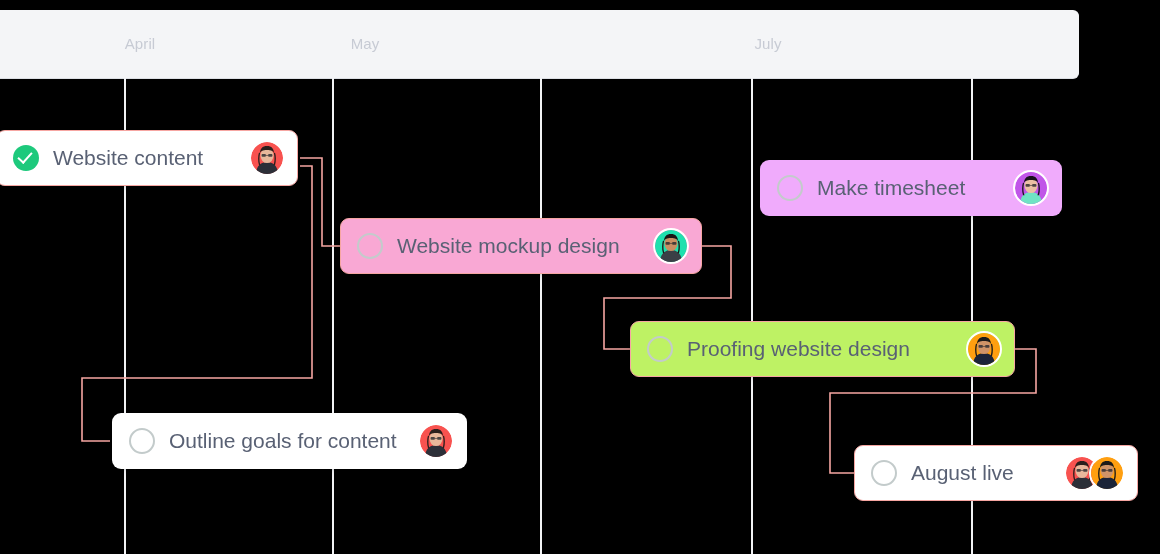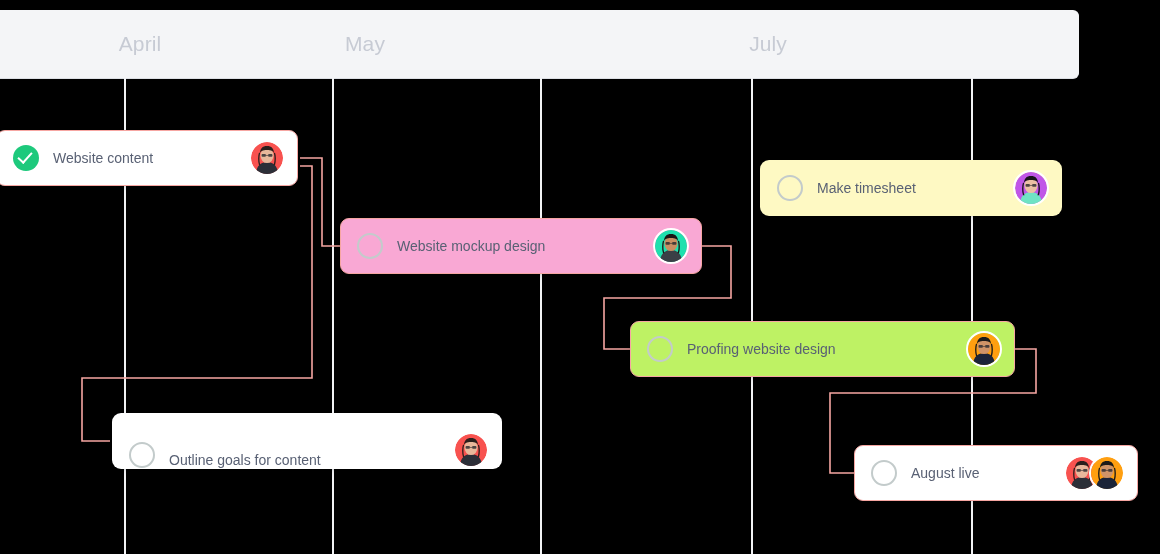--- a/index.html
+++ b/index.html
@@ -28,21 +28,21 @@
     height: 68px;
     background: #F4F5F7;
     border-radius: 0 6px 6px 0;
     box-shadow: 0 1px 0 0 #DCDFE4;
   }
   .month-label {
     position: absolute;
     top: 0;
     height: 68px;
     line-height: 68px;
-    font-size: 21px;
+    font-size: 15px;
     color: #C7CBD4;
     letter-spacing: 0.1px;
     white-space: nowrap;
     font-family: "Liberation Sans", sans-serif;
   }
 
   
   .grid-line {
     position: absolute;
     top: 78px;
@@ -103,21 +103,21 @@
     width: 6px;
     height: 12px;
     border: solid #FFFFFF;
     border-width: 0 2.6px 2.6px 0;
     transform: rotate(42deg);
   }
 
   .task-title {
     flex: 1 1 auto;
     margin-left: 14px;
-    font-size: 14px;
+    font-size: 21px;
     color: #596174;
     white-space: nowrap;
     overflow: hidden;
     text-overflow: ellipsis;
     font-family: "Liberation Sans", sans-serif;
   }
 
   .avatars {
     flex: 0 0 auto;
     display: flex;
@@ -198,21 +198,21 @@
               <path d="M11 16 C11 8 14.5 5 20 5 C25.5 5 29 8 29 16 C29 11 25 10 20 10 C15 10 11 11 11 16 Z" fill="#1A1514"></path>
               <path d="M11.4 14 C10 20 10.6 26 12 29 L10 29 C8.4 24 8.6 17 10 13 Z" fill="#1A1514"></path>
               <path d="M28.6 14 C30 20 29.4 26 28 29 L30 29 C31.6 24 31.4 17 30 13 Z" fill="#1A1514"></path>
               <rect x="13.2" y="15" width="5.4" height="3.4" rx="1.1" fill="#2B2B30" opacity="0.82"></rect>
               <rect x="21.4" y="15" width="5.4" height="3.4" rx="1.1" fill="#2B2B30" opacity="0.82"></rect>
               <rect x="18.6" y="16.2" width="2.8" height="0.9" fill="#2B2B30" opacity="0.82"></rect>
             </svg>
           </div>
         </div>
       </div>
-      <div class="task-card plain" style="left: 760px; top: 160px; width: 302px; height: 56px; background: #fef9c3;">
+      <div class="task-card plain" style="left: 760px; top: 160px; width: 302px; height: 56px; background: #f0abfc;">
         <div class="status todo" title="Not started" style="border-color: rgb(195, 203, 203);"></div>
         <div class="task-title" style="color: rgb(89, 97, 116);">Make timesheet</div>
         <div class="avatars">
           <div class="avatar">
             <svg viewBox="0 0 40 40" xmlns="http://www.w3.org/2000/svg">
               <circle cx="20" cy="20" r="20" fill="#C056E8"></circle>
               <path d="M6 40 C7 29 13 25 20 25 C27 25 33 29 34 40 Z" fill="#6FE3C4"></path>
               <ellipse cx="20" cy="17" rx="8.2" ry="9.4" fill="#EBC0A3"></ellipse>
               <path d="M11 16 C11 8 14.5 5 20 5 C25.5 5 29 8 29 16 C29 11 25 10 20 10 C15 10 11 11 11 16 Z" fill="#17121B"></path>
               <path d="M11.4 14 C10 20 10.6 26 12 29 L10 29 C8.4 24 8.6 17 10 13 Z" fill="#17121B"></path>
@@ -236,21 +236,21 @@
               <path d="M11 16 C11 8 14.5 5 20 5 C25.5 5 29 8 29 16 C29 11 25 10 20 10 C15 10 11 11 11 16 Z" fill="#1C1A19"></path>
               <path d="M11.4 14 C10 20 10.6 26 12 29 L10 29 C8.4 24 8.6 17 10 13 Z" fill="#1C1A19"></path>
               <path d="M28.6 14 C30 20 29.4 26 28 29 L30 29 C31.6 24 31.4 17 30 13 Z" fill="#1C1A19"></path>
               <rect x="13.2" y="15" width="5.4" height="3.4" rx="1.1" fill="#2B2B30" opacity="0.82"></rect>
               <rect x="21.4" y="15" width="5.4" height="3.4" rx="1.1" fill="#2B2B30" opacity="0.82"></rect>
               <rect x="18.6" y="16.2" width="2.8" height="0.9" fill="#2B2B30" opacity="0.82"></rect>
             </svg>
           </div>
         </div>
       </div>
-      <div class="task-card plain" style="left: 112px; top: 413px; width: 390px; height: 56px; background: rgb(255, 255, 255); align-items: flex-end;">
+      <div class="task-card plain" style="left: 112px; top: 413px; width: 355px; height: 56px; background: rgb(255, 255, 255);">
         <div class="status todo" title="Not started" style="border-color: rgb(195, 203, 203);"></div>
         <div class="task-title" style="color: rgb(89, 97, 116);">Outline goals for content</div>
         <div class="avatars">
           <div class="avatar">
             <svg viewBox="0 0 40 40" xmlns="http://www.w3.org/2000/svg">
               <circle cx="20" cy="20" r="20" fill="#F8524F"></circle>
               <path d="M6 40 C7 29 13 25 20 25 C27 25 33 29 34 40 Z" fill="#2C2F38"></path>
               <ellipse cx="20" cy="17" rx="8.2" ry="9.4" fill="#E8B89B"></ellipse>
               <path d="M11 16 C11 8 14.5 5 20 5 C25.5 5 29 8 29 16 C29 11 25 10 20 10 C15 10 11 11 11 16 Z" fill="#2B1F1C"></path>
               <path d="M11.4 14 C10 20 10.6 26 12 29 L10 29 C8.4 24 8.6 17 10 13 Z" fill="#2B1F1C"></path>

